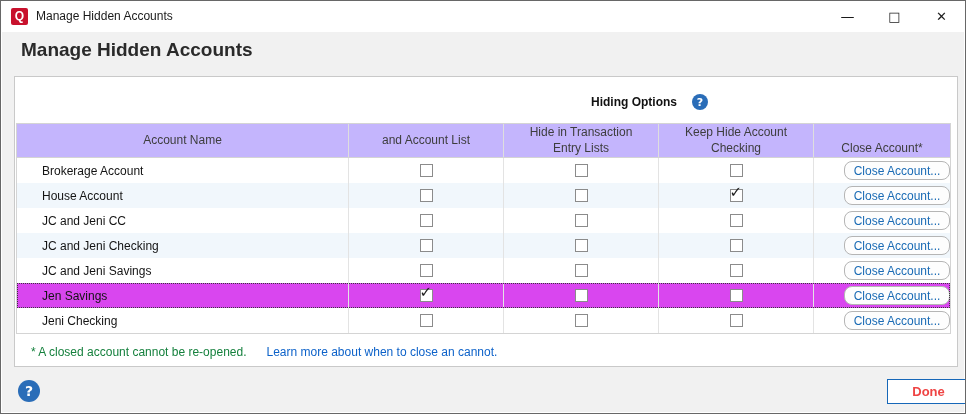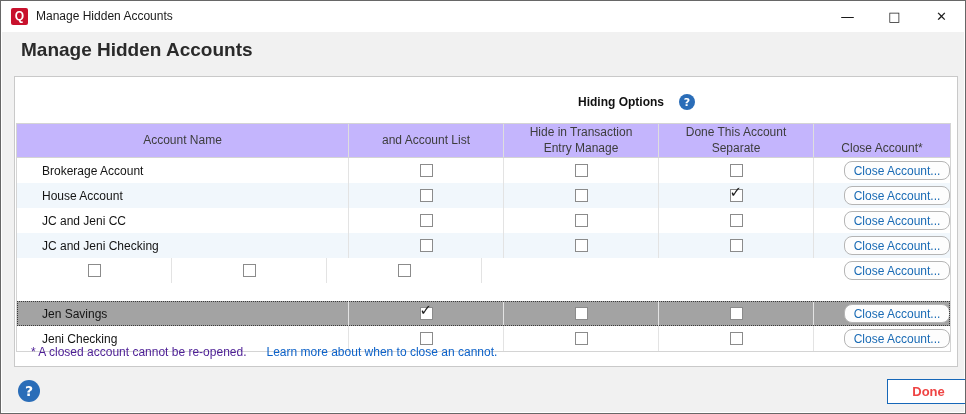--- a/index.html
+++ b/index.html
@@ -26,54 +26,54 @@
   }
   .win-btn-min { font-size:14px; }
   
   .dialog-body { position:absolute; top:31px; left:1px; right:1px; bottom:1px; background:#f1f1f1; }
   .page-heading { position:absolute; left:19px; top:7px; font-size:19px; font-weight:bold; color:#2a2a2a; }
   .panel {
     position:absolute; left:12px; top:44px; width:944px; height:291px;
     background:#fff; border:1px solid #c9c9c9;
   }
   .hiding-options { position:absolute; left:563px; top:17px; display:flex; align-items:center; }
-  .hiding-options-label { font-size:12px; font-weight:bold; color:#111; }
+  .hiding-options-label { font-size:12px; font-weight:bold; color:#111;margin-left:13px; }
   .help-icon-small {
     width:16px; height:16px; margin-left:15px; border-radius:50%;
     background:#2a6db8; color:#fff; font-size:11px; font-weight:bold;
     font-family:"DejaVu Sans", sans-serif;
     display:flex; align-items:center; justify-content:center; cursor:pointer;
   }
   
   .acct-table { position:absolute; left:1px; top:46px; width:935px; border:1px solid #d4d4d4; background:#fff; }
   .thead { display:flex; height:34px; background:#c4b5fd; border-bottom:1px solid #d4d4d4; }
   .hcell {
     display:flex; flex-direction:column; align-items:center; justify-content:center;
     font-size:12px; color:#3d3d3d; line-height:1.3; border-right:1px solid #dedede; height:100%;
   }
   .trow { display:flex; height:25px; background:#fff; }
   .trow:nth-child(even) { background:#f1f7fc; }
-  .trow.selected { background:#a3a3a3; outline:1px dotted #3c3c3c; outline-offset:-1px;margin-top:18px; }
+  .trow.selected { background:#d946ef; outline:1px dotted #3c3c3c; outline-offset:-1px; }
   .cell { display:flex; align-items:center; justify-content:center; height:100%; border-right:1px solid #e3e3e3; }
   .col-name  { width:332px; }
   .col-check { width:155px; }
   .col-btn   { flex:1; border-right:none;justify-content:flex-end; }
   .cell.col-name { justify-content:flex-start; padding-left:25px; font-size:12px; color:#141414; }
   .checkbox { position:relative; width:13px; height:13px; border:1px solid #8b8b8b; background:#fff; cursor:pointer; }
   .checkbox.checked::after {
     content:"✓"; position:absolute; left:-1px; top:-7px;
     font-family:"DejaVu Sans", sans-serif; font-size:15px; font-weight:bold; color:#1a1a1a;
   }
   .close-btn {
     width:106px; height:19px; font-family:"Liberation Sans", sans-serif; font-size:12px;
     color:#1a6bb5; background:#fdfdfd; border:1px solid #b5b5b5; border-radius:8px; cursor:pointer;
   }
   
   .footnote-row { position:absolute; left:16px; top:268px; display:flex; font-size:12px; }
-  .footnote-text { color:#4c1d95; }
+  .footnote-text { color:#15803d; }
   .footnote-link { margin-left:20px; color:#0d62c9; cursor:pointer; text-decoration:none; }
   
   .help-button {
     position:absolute; left:16px; top:348px; width:22px; height:22px; border-radius:50%;
     background:#2a6db8; color:#fff; font-size:14px; font-weight:bold;
     font-family:"DejaVu Sans", sans-serif; border:none;
     display:flex; align-items:center; justify-content:center; cursor:pointer;
   }
   .done-btn {
     position:absolute; left:885px; top:347px; width:83px; height:25px;
@@ -109,25 +109,25 @@
       <div class="acct-table">
         <div class="thead">
           <div class="hcell col-name">
             <span>Account Name</span>
           </div>
           <div class="hcell col-check">
             <span>and Account List</span>
           </div>
           <div class="hcell col-check">
             <span>Hide in Transaction</span>
-            <span>Entry Manage</span>
+            <span>Entry Lists</span>
           </div>
           <div class="hcell col-check">
-            <span>Done This Account</span>
-            <span>Separate</span>
+            <span>Keep Hide Account</span>
+            <span>Checking</span>
           </div>
           <div class="hcell col-btn">
             <span>Close Account*</span>
           </div>
         </div>
         <div class="tbody">
             <div class="trow">
     <div class="cell col-name">Brokerage Account</div>
     <div class="cell col-check">
       <span class="checkbox"></span>
@@ -181,20 +181,21 @@
       <span class="checkbox"></span>
     </div>
     <div class="cell col-check">
       <span class="checkbox"></span>
     </div>
     <div class="cell col-btn">
       <button class="close-btn">Close Account...</button>
     </div>
   </div>
             <div class="trow">
+    <div class="cell col-name">JC and Jeni Savings</div>
     <div class="cell col-check">
       <span class="checkbox"></span>
     </div>
     <div class="cell col-check">
       <span class="checkbox"></span>
     </div>
     <div class="cell col-check">
       <span class="checkbox"></span>
     </div>
     <div class="cell col-btn">

